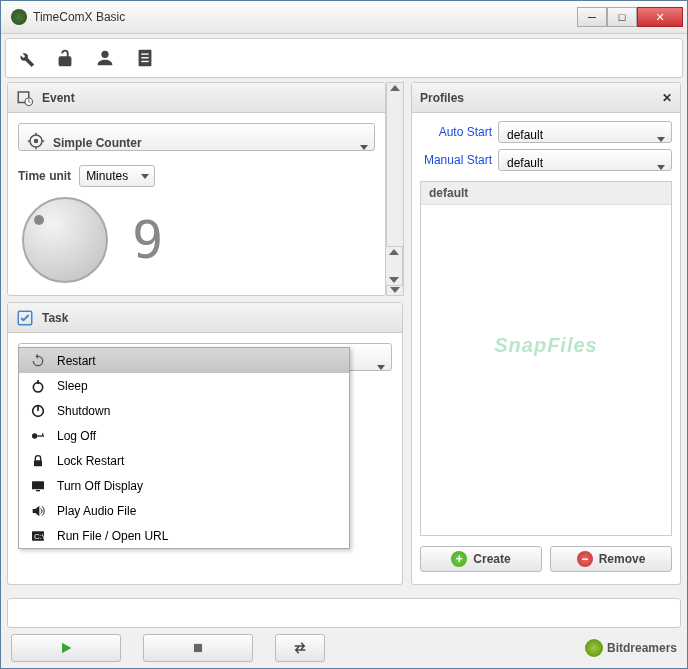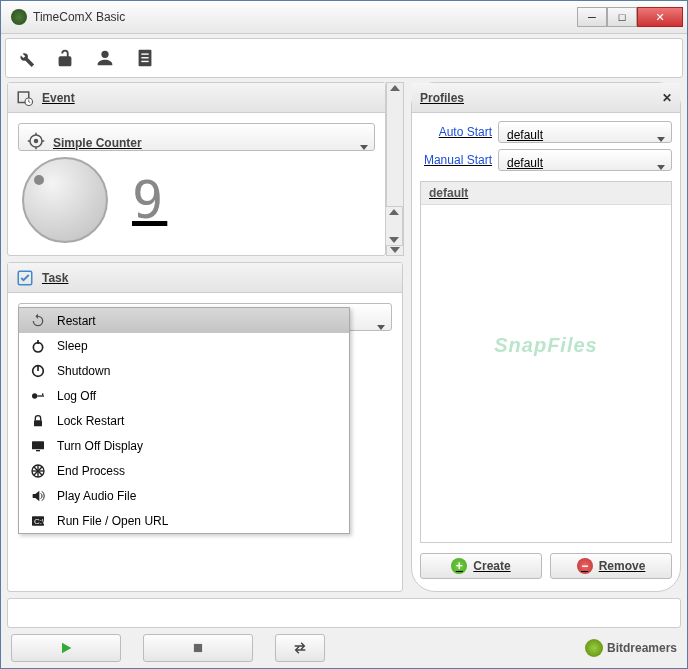--- a/index.html
+++ b/index.html
@@ -6,21 +6,21 @@
 body { background: #fff; width: 688px; height: 669px; overflow: hidden; }
 .window { width: 688px; height: 669px; border: 1px solid #5a7ca0; background: #f0f0f0; display: flex; flex-direction: column; }
 .titlebar { height: 30px; background: linear-gradient(#fdfdfd, #e8e8e8); display: flex; align-items: center; padding: 16px 4px; border-bottom: 1px solid #ccc; }
 .titlebar-icon { width: 16px; height: 16px; background: radial-gradient(circle, #4a7a3a, #2a4a1a); border-radius: 50%; margin: 0 6px; }
 .titlebar-text { flex: 1; color: #333; }
 .winbtns { display: flex; gap: 0; }
 .winbtn { width: 30px; height: 20px; border: 1px solid #aaa; background: linear-gradient(#f8f8f8,#e0e0e0); display: flex; align-items: center; justify-content: center; font-size: 11px; }
 .winbtn.close { background: linear-gradient(#e77,#c33); color: #fff; width: 46px; border-color: #a22; }
 .toolbar { height: 40px; background: #fff; border: 1px solid #ccc; margin: 4px; display: flex; align-items: center; padding: 0 6px; gap: 14px; border-radius: 3px; }
 .tb-icon { width: 26px; height: 26px; display: flex; align-items: center; justify-content: center; cursor: pointer; }
-.body { flex: 1; display: flex; padding: 0 6px 6px 6px; gap: 8px; text-decoration: underline; }
+.body { flex: 1; display: flex; padding: 0 6px 13px 6px; gap: 8px; }
 .leftcol { flex: 1; display: flex; flex-direction: column; gap: 6px; position: relative; }
 .rightcol { width: 270px; display: flex; flex-direction: column; gap: 6px; }
 .panel { background: #fff; border: 1px solid #ccc; border-radius: 3px; }
 .panel-header { height: 30px; background: linear-gradient(#f4f4f4,#e4e4e4); border-bottom: 1px solid #ccc; display: flex; align-items: center; padding: 0 8px; gap: 8px; font-weight: bold; color: #444; }
 .event-body { padding: 10px; position: relative; }
 .combo { border: 1px solid #bbb; background: linear-gradient(#fff,#eee); height: 28px; display: flex; align-items: flex-end; padding: 0 8px; border-radius: 3px; position: relative; }
 .combo .arrow { position: absolute; right: 6px; border-left: 4px solid transparent; border-right: 4px solid transparent; border-top: 5px solid #555; }
 .gear-icon { width: 18px; height: 18px; }
 .timeunit-row { display: flex; align-items: center; gap: 8px; margin: 14px 0 4px 0; }
 .label { font-weight: bold; color: #444; }
@@ -55,21 +55,21 @@
 .circ.green { background: radial-gradient(#7c4,#4a2); }
 .circ.red { background: radial-gradient(#e66,#b33); }
 .statusbar { height: 30px; background: #fff; border: 1px solid #ccc; margin: 0 6px 0 6px; border-radius: 3px; }
 .bottombar { height: 40px; display: flex; align-items: center; padding: 4px 10px; gap: 22px; }
 .ctrlbtn { width: 110px; height: 28px; border: 1px solid #bbb; background: linear-gradient(#fdfdfd,#e6e6e6); border-radius: 3px; display: flex; align-items: center; justify-content: center; cursor: pointer; }
 .ctrlbtn.small { width: 50px; }
 .spacer { flex: 1; }
 .brand { color: #555; font-weight: bold; display: flex; align-items: center; gap: 4px; }
 .brand .bd { background: radial-gradient(circle, #9c4, #580); width: 18px; height: 18px; border-radius: 50%; }
 .closex { position: absolute; right: 8px; font-weight: bold; color: #333; cursor: pointer; }
-.profiles-panel { flex: 1; display: flex; flex-direction: column; border-radius: 24px; }
+.profiles-panel { flex: 1; display: flex; flex-direction: column; }
 svg { display: block; }
 </style>
 </head>
 <body>
 
 <div class="window">
   <div class="titlebar">
     <div class="titlebar-icon"></div>
     <div class="titlebar-text">TimeComX Basic</div>
     <div class="winbtns">
@@ -125,20 +125,27 @@
                   <g stroke="#555" stroke-width="2">
                     <line x1="12" y1="1" x2="12" y2="4"></line>
                     <line x1="12" y1="20" x2="12" y2="23"></line>
                     <line x1="1" y1="12" x2="4" y2="12"></line>
                     <line x1="20" y1="12" x2="23" y2="12"></line>
                   </g>
                 </svg>
               <span style="margin-left:8px;font-weight:bold;color:#444">Simple Counter</span>
               <div class="arrow"></div>
             </div>
+            <div class="timeunit-row">
+              <span class="label">Time unit</span>
+              <div class="small-combo">
+                <span>Minutes</span>
+                <div class="arrow"></div>
+              </div>
+            </div>
             <div class="dial-row">
               <div class="dial"></div>
               <div class="seg7">9</div>
             </div>
           </div>
         </div>
         <div class="vscroll">
           <div class="ar up"></div>
           <div class="ar dn"></div>
         </div>
@@ -216,34 +223,20 @@
                 <svg width="16" height="16" viewBox="0 0 24 24">
                   <rect x="3" y="5" width="18" height="12" fill="#222" rx="1"></rect>
                   <rect x="9" y="18" width="6" height="2" fill="#222"></rect>
                 </svg>
               </span>
               <span>Turn Off Display</span>
             </div>
           <div class="ditem">
               <span class="icn">
                 <svg width="16" height="16" viewBox="0 0 24 24">
-                  <circle cx="12" cy="12" r="9" fill="none" stroke="#222" stroke-width="2"></circle>
-                  <g stroke="#222" stroke-width="2">
-                    <line x1="12" y1="3" x2="12" y2="21"></line>
-                    <line x1="3" y1="12" x2="21" y2="12"></line>
-                    <line x1="6" y1="6" x2="18" y2="18"></line>
-                    <line x1="18" y1="6" x2="6" y2="18"></line>
-                  </g>
-                </svg>
-              </span>
-              <span>End Process</span>
-            </div>
-          <div class="ditem">
-              <span class="icn">
-                <svg width="16" height="16" viewBox="0 0 24 24">
                   <path d="M4 9v6h4l6 5V4L8 9H4z" fill="#222"></path>
                   <path d="M16 8a5 5 0 010 8M18 5a9 9 0 010 14" fill="none" stroke="#222" stroke-width="1.5"></path>
                 </svg>
               </span>
               <span>Play Audio File</span>
             </div>
           <div class="ditem">
               <span class="icn">
                 <svg width="16" height="16" viewBox="0 0 24 24">
                   <rect x="3" y="5" width="18" height="14" fill="#222" rx="1"></rect>

